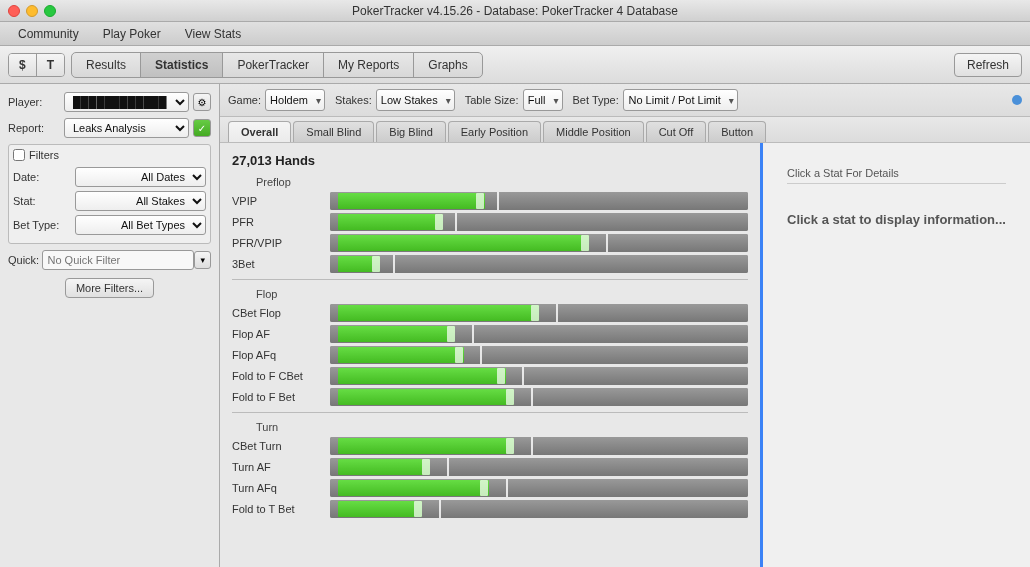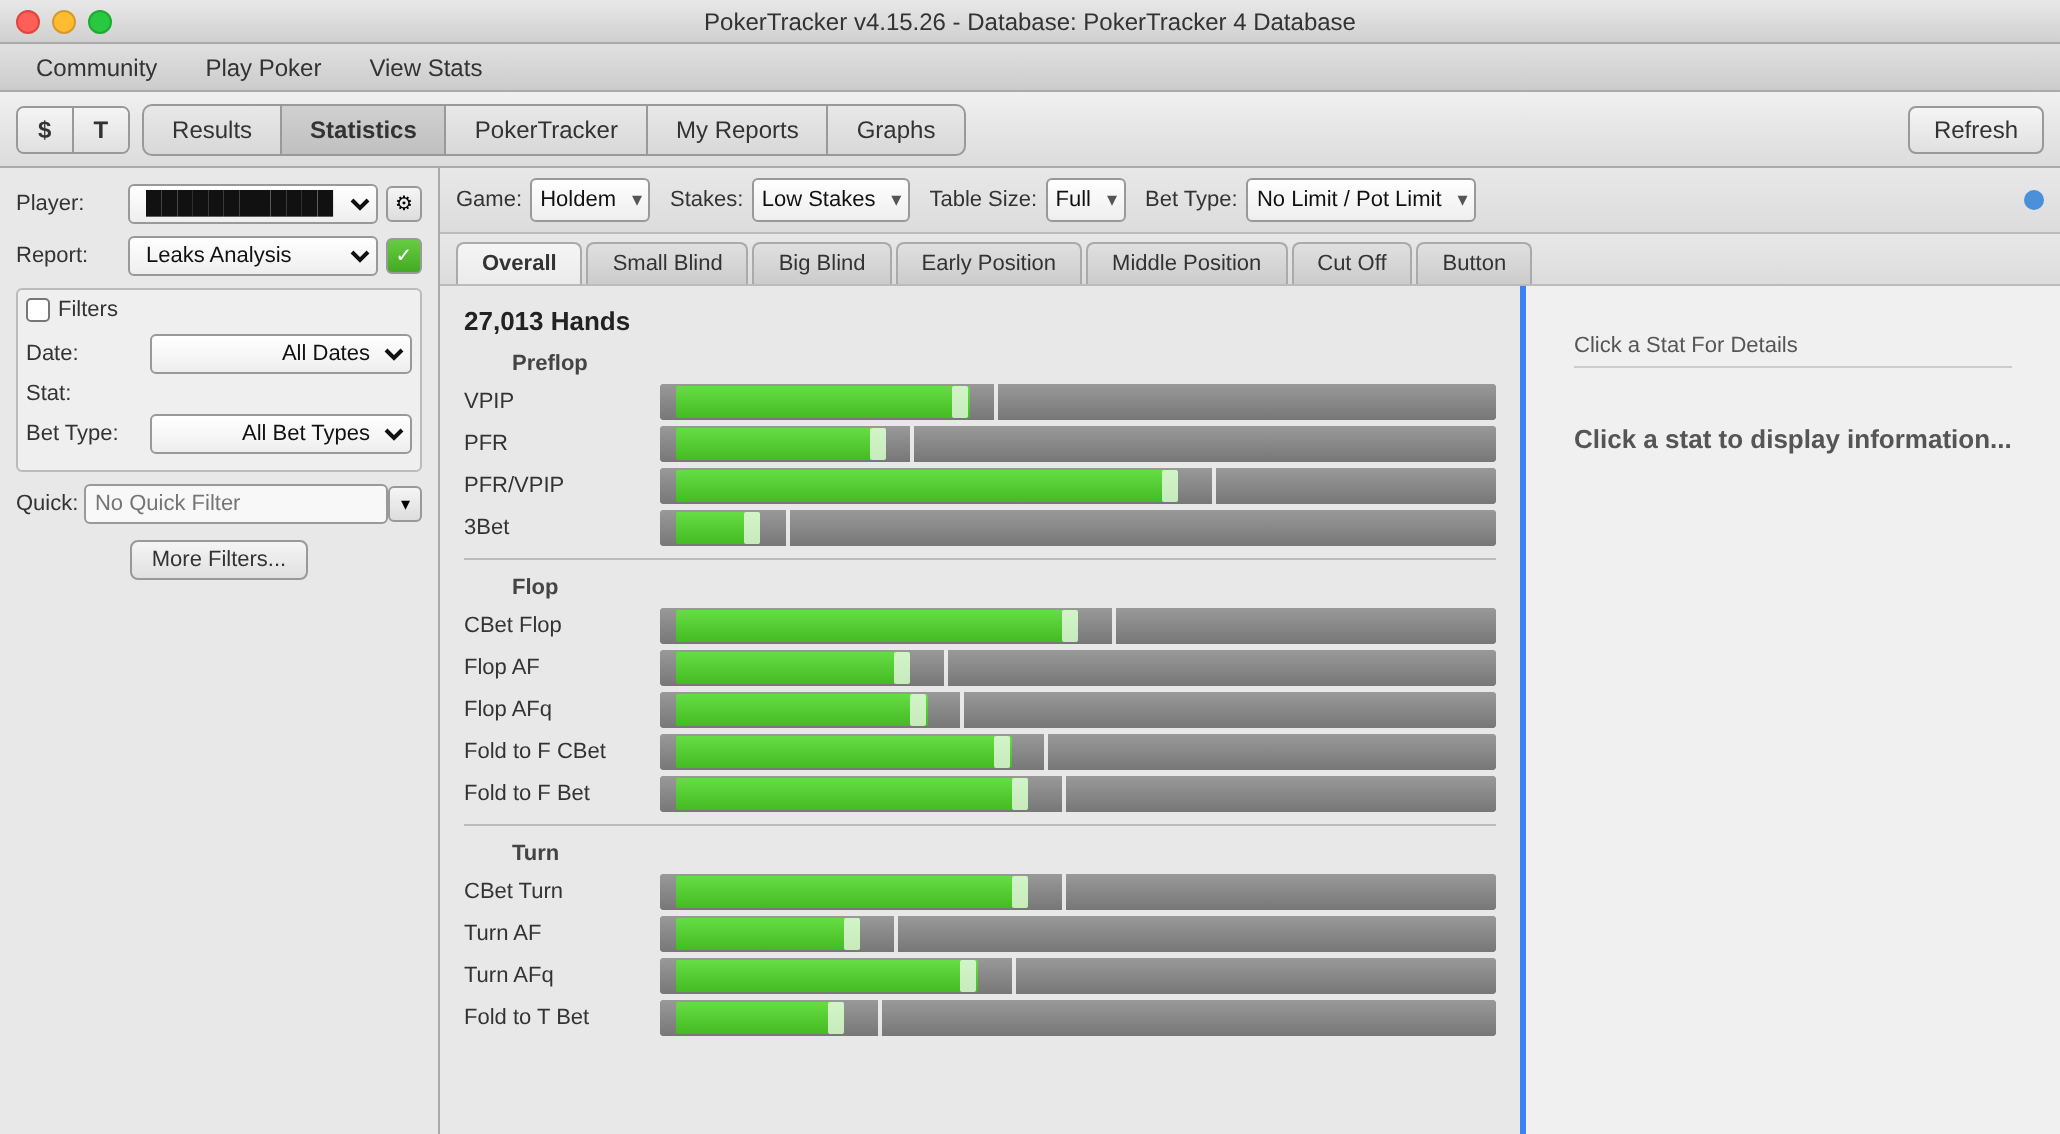--- a/index.html
+++ b/index.html
@@ -388,21 +388,21 @@
 
     .hands-count {
       font-size: 13px;
       font-weight: bold;
       color: #222;
       margin-bottom: 8px;
     }
 
     .section-label {
       font-size: 11px;
-      font-weight: bold;
+      font-weight: normal;
       color: #444;
       margin: 8px 0 4px;
       padding-left: 24px;
     }
 
     .stat-row {
       display: flex;
       align-items: center;
       margin-bottom: 3px;
       gap: 8px;
@@ -523,20 +523,23 @@
 
       <div class="filter-row">
         <span class="filter-label">Date:</span>
         <select class="filter-select">
           <option>All Dates</option>
         </select>
       </div>
 
       <div class="filter-row">
         <span class="filter-label">Stat:</span>
+        <select class="filter-select">
+          <option>All Stakes</option>
+        </select>
       </div>
 
       <div class="filter-row">
         <span class="filter-label">Bet Type:</span>
         <select class="filter-select">
           <option>All Bet Types</option>
         </select>
       </div>
     </div>
 

